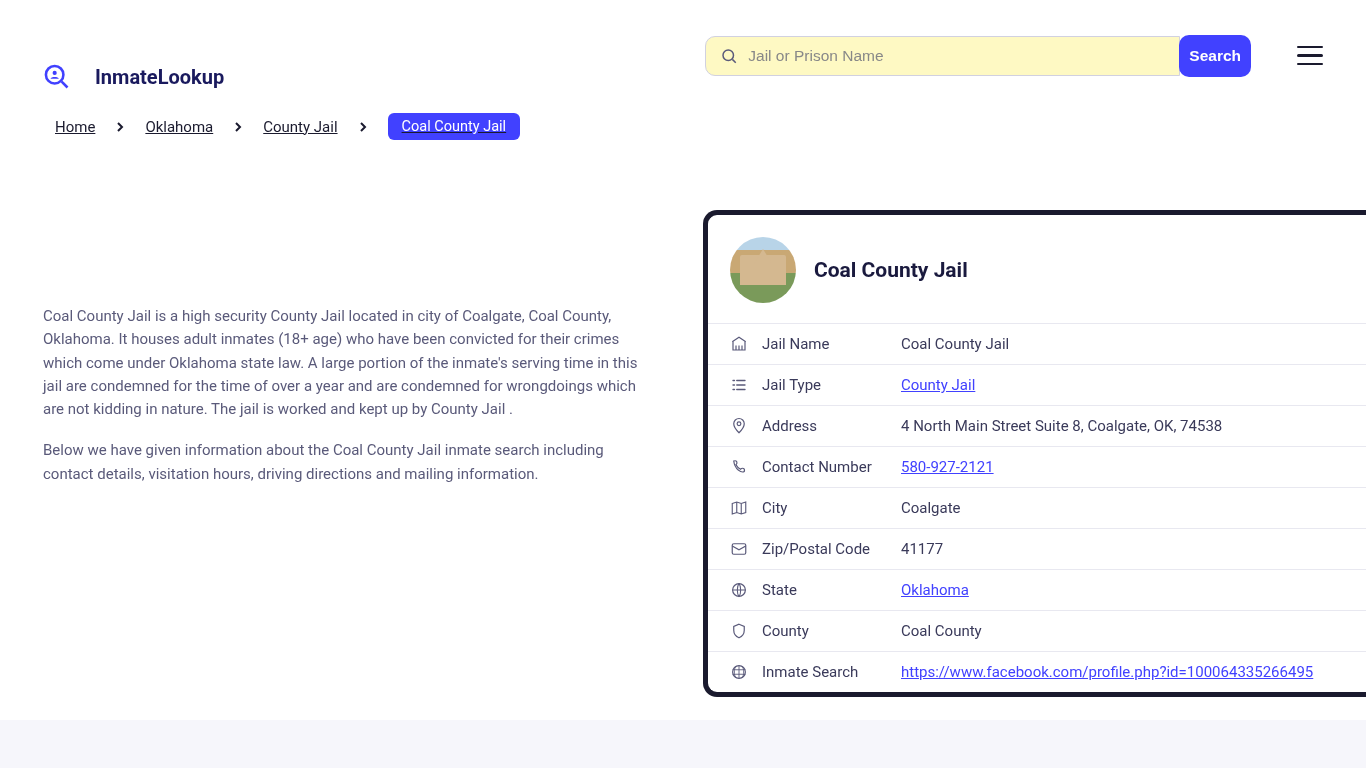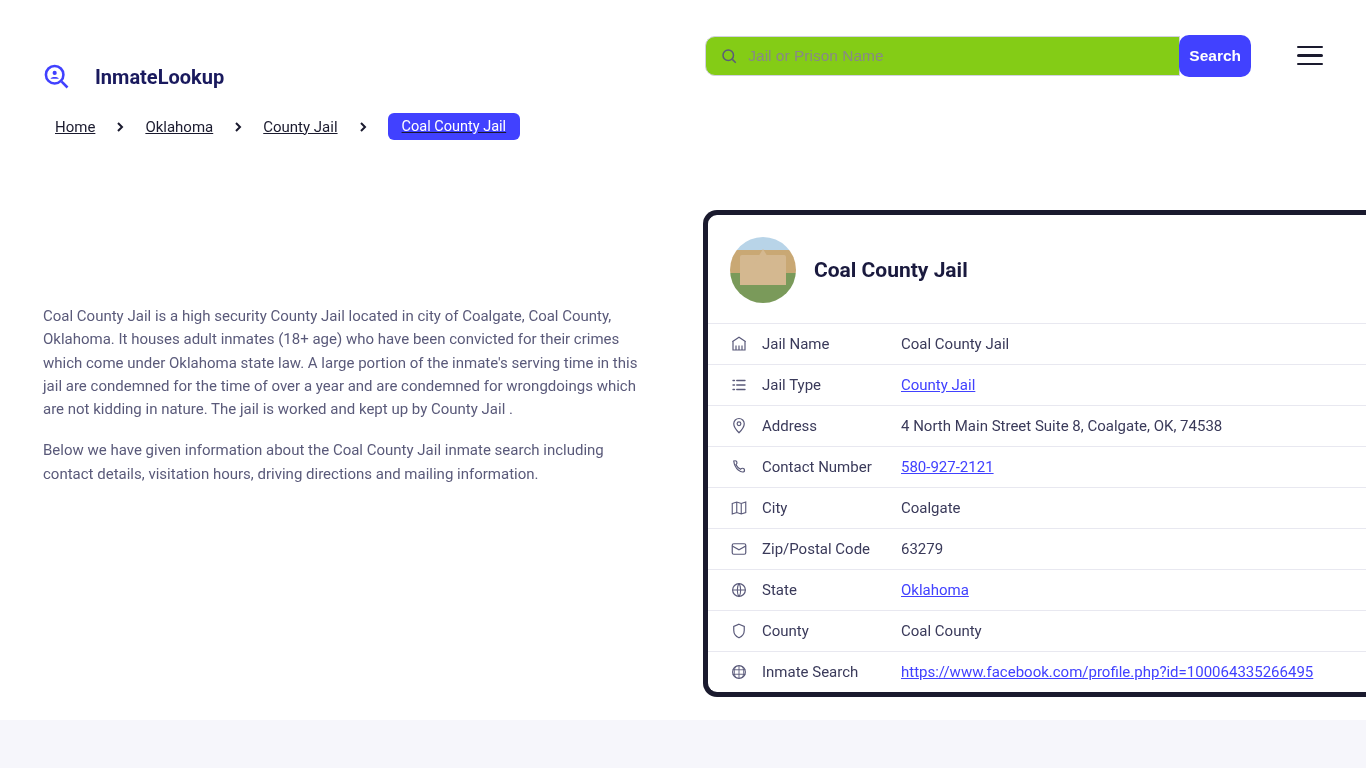--- a/index.html
+++ b/index.html
@@ -3,21 +3,21 @@
   <meta charset="utf-8">
   <style>
     * { margin: 0; padding: 0; box-sizing: border-box; }
     body { font-family: -apple-system, BlinkMacSystemFont, 'Segoe UI', Roboto, Helvetica, Arial, sans-serif; width: 1366px; height: 768px; background: #fff; color: #1a1a2e; overflow: hidden; position: relative; }
     .header { display: flex; align-items: center; justify-content: space-between; padding: 20px 43px; }
     .logo { display: flex; align-items: center; gap: 24px; color: #1a1a5e; margin-top: 43px; }
     .logo-icon { width: 28px; height: 28px; color: #4141ff; }
     .logo-text { font-size: 20px; font-weight: 700; color: #1a1a5e; }
     .header-right { display: flex; align-items: center; gap: 46px; }
     .search-wrap { display: flex; align-items: center; }
-    .search-box { display: flex; align-items: center; border: 1px solid #d1d1e0; border-radius: 10px 0 0 10px; padding: 10px 14px; width: 475px; background: #84cc16; }
+    .search-box { display: flex; align-items: center; border: 1px solid #d1d1e0; border-radius: 10px 0 0 10px; padding: 10px 14px; width: 475px; background: #fef9c3; }
     .search-icon { width: 18px; height: 18px; color: #5a5a7a; margin-right: 10px; flex-shrink: 0; }
     .search-input { border: none; outline: none; font-size: 15.5px; color: #5a5a7a; flex: 1; background: transparent; }
     .search-input::placeholder { color: #888; }
     .search-btn { background: #4141ff; color: #fff; border: none; border-radius: 10px; padding: 12px 10px; font-size: 15.5px; font-weight: 600; cursor: pointer; margin-left: -1px; }
     .menu-btn { display: flex; flex-direction: column; gap: 6px; cursor: pointer; }
     .menu-btn span { width: 26px; height: 2.5px; background: #1a1a2e; border-radius: 2px; }
     .breadcrumb { display: flex; align-items: center; gap: 20px; padding: 2px 55px 0; font-size: 15px; text-decoration: underline; }
     .breadcrumb a { color: #1a1a2e; text-decoration: none; cursor: pointer; }
     .chev { width: 10px; height: 10px; color: #1a1a2e; }
     .breadcrumb .current { background: #4141ff; color: #fff; padding: 5px 14px; border-radius: 6px; font-size: 14.5px; }
@@ -134,21 +134,21 @@
               <use href="#i-map"></use>
             </svg>
             <div class="row-label">City</div>
             <div class="row-value">Coalgate</div>
           </div>
           <div class="row">
             <svg class="row-icon" viewBox="0 0 24 24">
               <use href="#i-mail"></use>
             </svg>
             <div class="row-label">Zip/Postal Code</div>
-            <div class="row-value">63279</div>
+            <div class="row-value">41177</div>
           </div>
           <div class="row">
             <svg class="row-icon" viewBox="0 0 24 24">
               <use href="#i-globe"></use>
             </svg>
             <div class="row-label">State</div>
             <div class="row-value link">Oklahoma</div>
           </div>
           <div class="row">
             <svg class="row-icon" viewBox="0 0 24 24">

